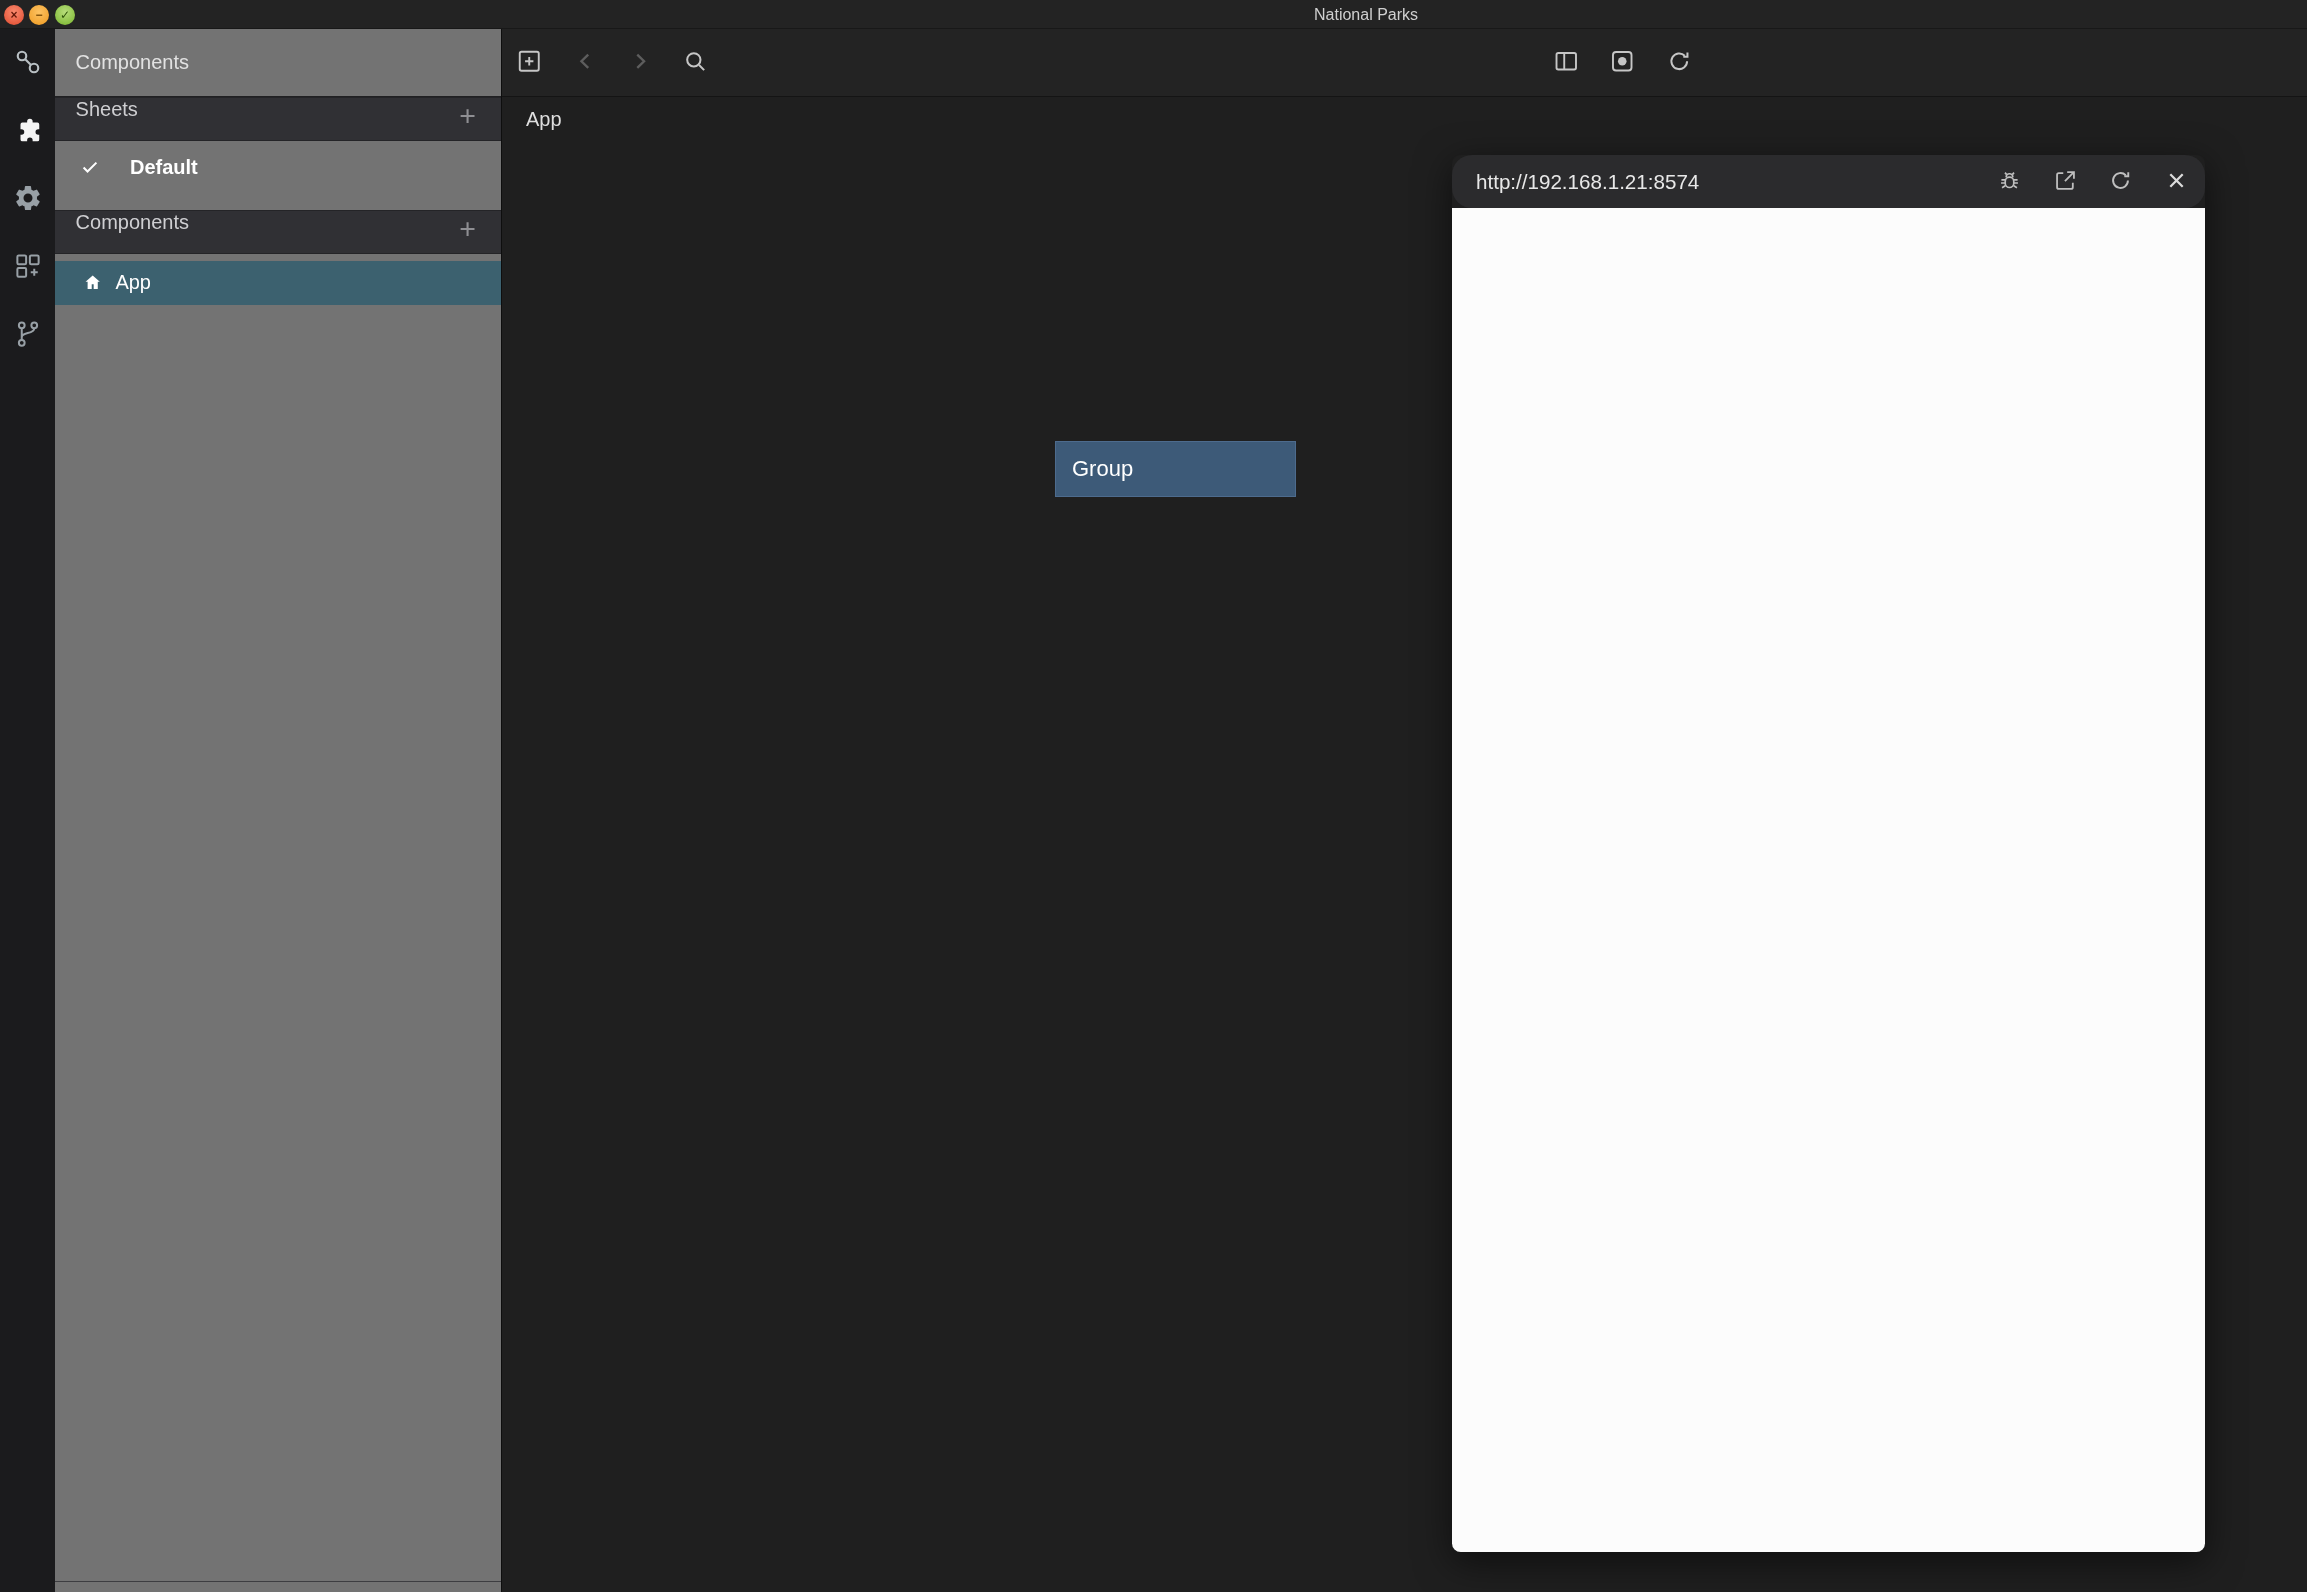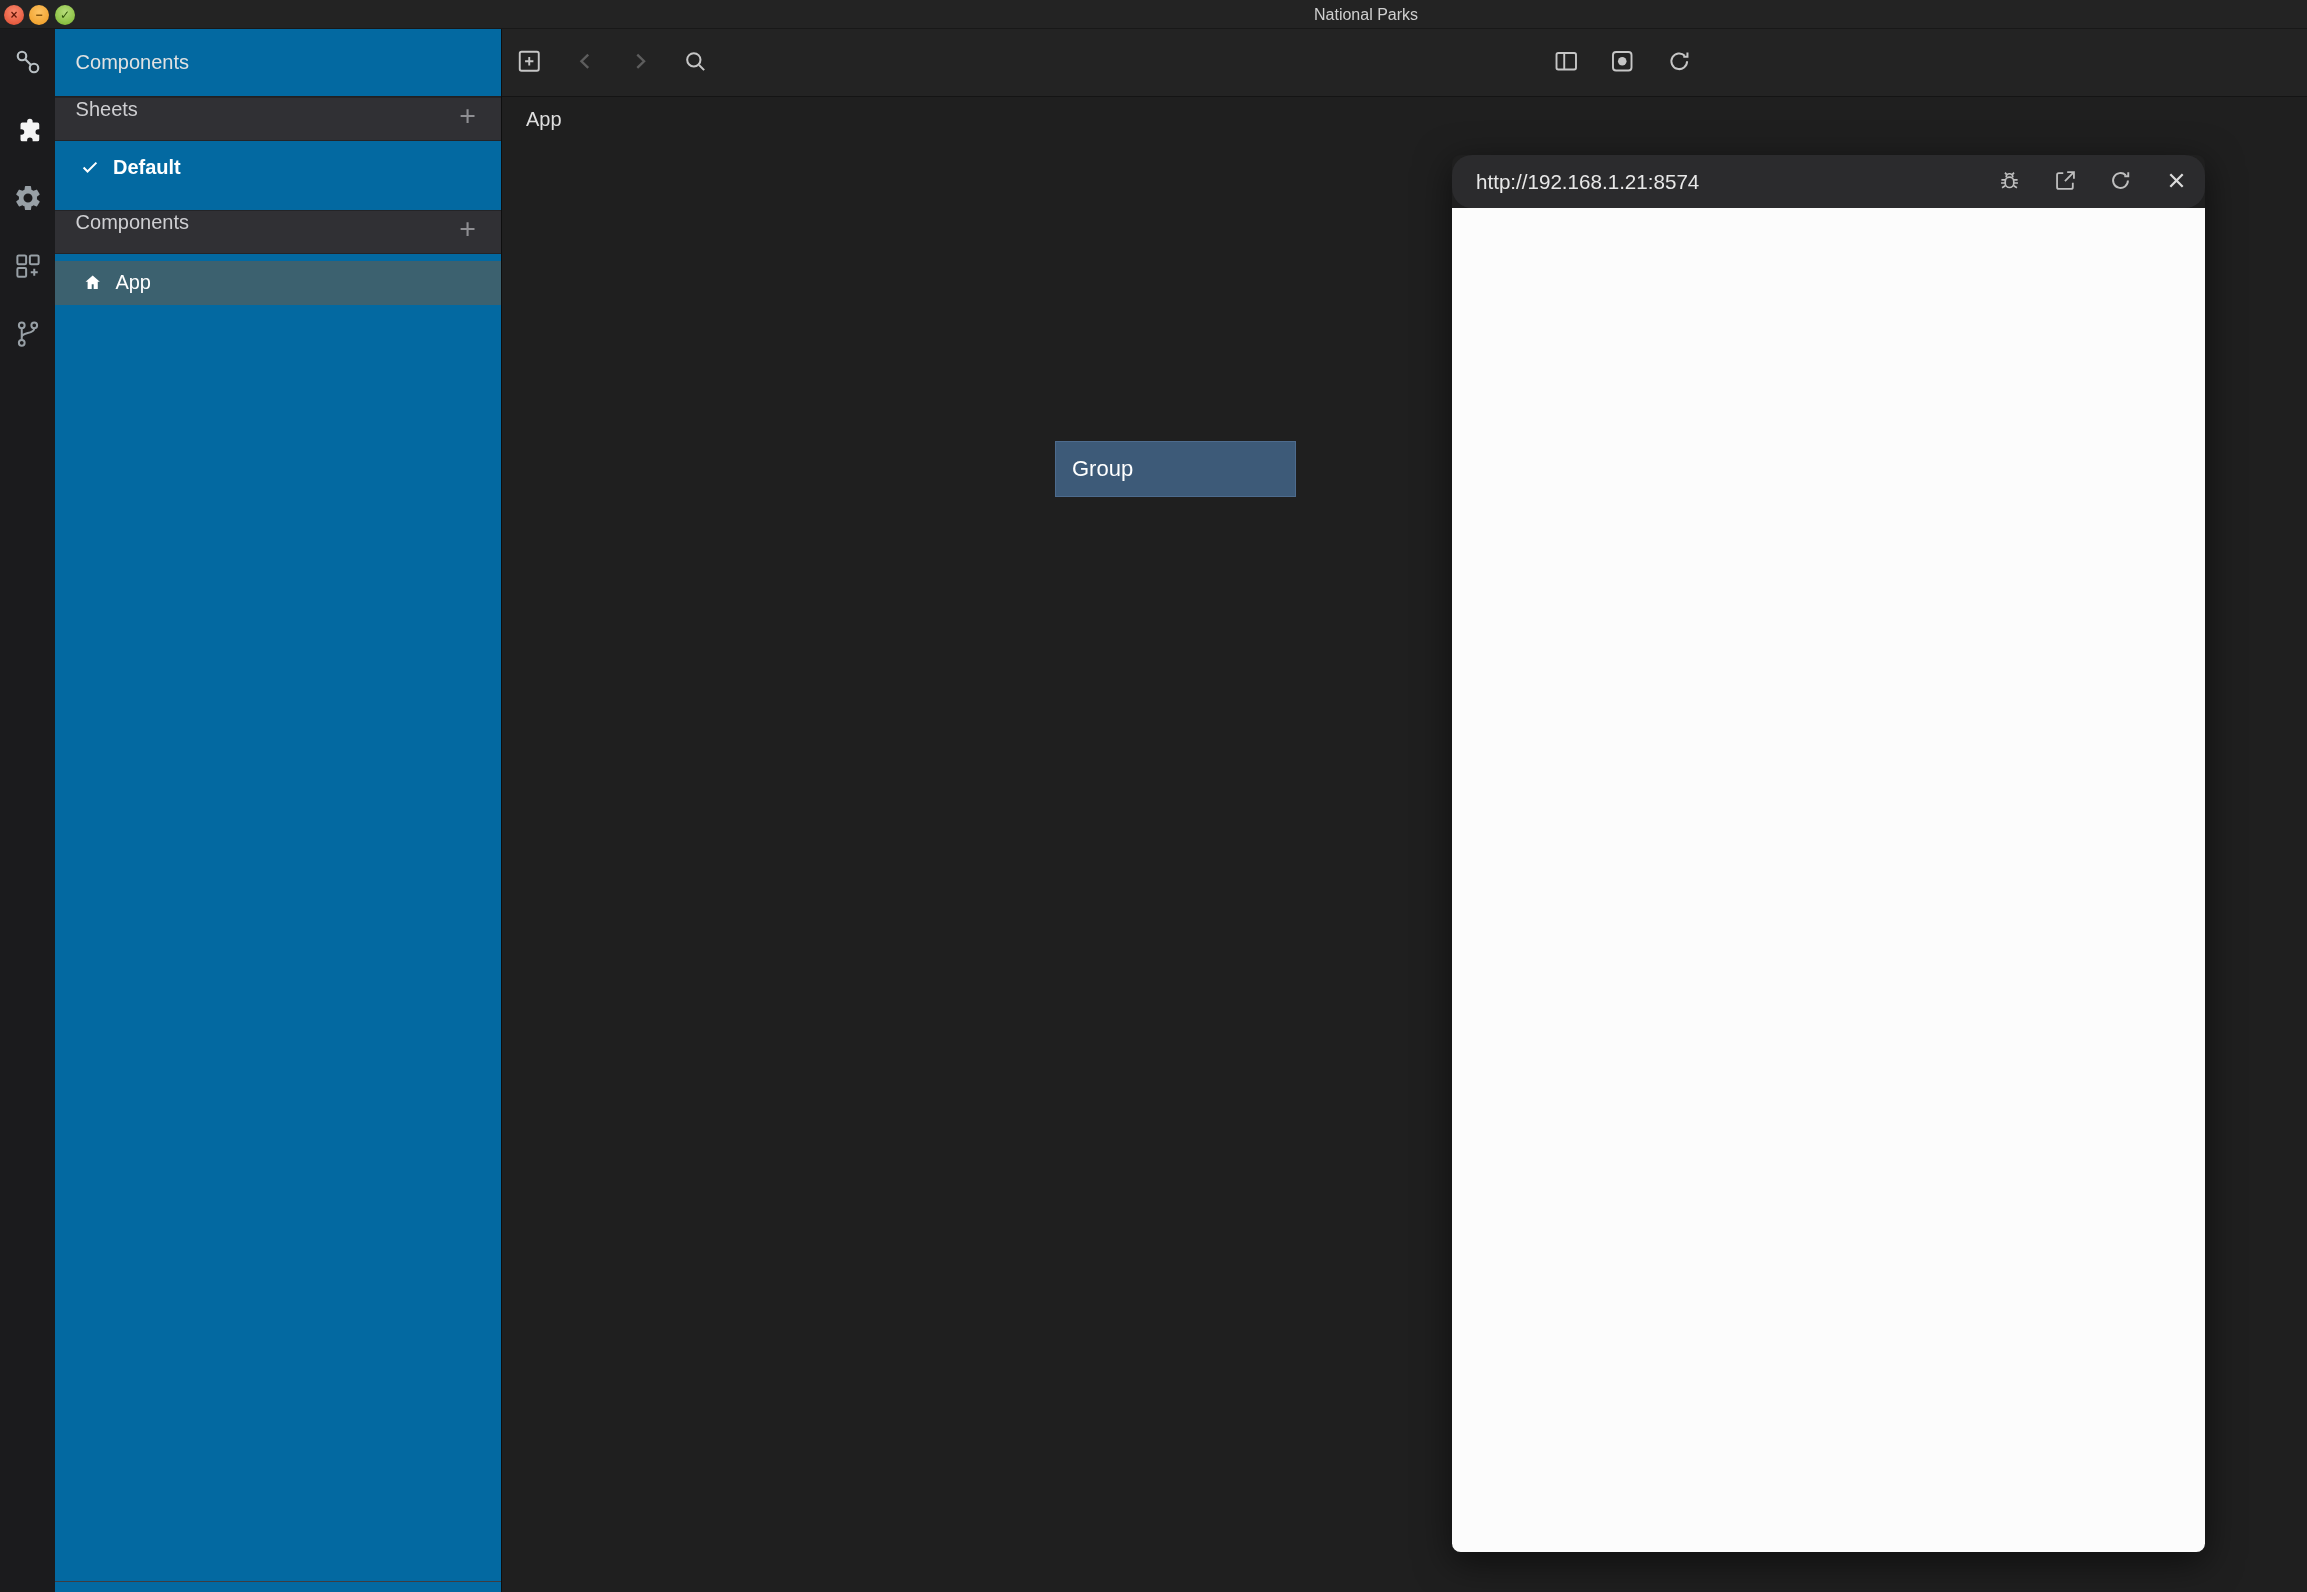--- a/index.html
+++ b/index.html
@@ -24,29 +24,29 @@
                   height:29px; line-height:29px; font-size:16px; color:#cfcfcf; white-space:nowrap; }
 
   
   .activity-bar { position:absolute; top:29px; left:0; width:55px; height:1564px; background:#1b1b1d;
                   display:flex; flex-direction:column; align-items:center; }
   .rail-item { width:55px; height:68px; display:flex; align-items:center; justify-content:center; }
   .rail-item svg { width:30px; height:30px; }
 
   
   .sidebar { position:absolute; top:29px; left:55px; width:447px; height:1564px;
-             background:#0369a1; border-right:0.8px solid #0e0e0e; }
+             background:#737373; border-right:0.8px solid #0e0e0e; }
   .sidebar-header { height:68px; display:flex; align-items:center; padding:0 20.6px;
                     font-size:20px; color:#e2e2e2; border-bottom:0.8px solid #202022; }
   .section-row { height:44px; background:#303034; display:flex; align-items:flex-start;
                  padding:0 16px 0 20.6px; border-top:0.8px solid #242427; border-bottom:0.8px solid #242427; }
   .section-label { flex:1; font-size:20px; color:#cfcfd2; }
   .add-button { width:35px; height:35px; display:flex; align-items:center; justify-content:center; }
   .plus-glyph { font-size:28.5px; font-weight:300; color:#8f8f93; line-height:1; }
-  .sheet-item { height:52px; display:flex; align-items:center; gap:12px; padding-left:24px; }
+  .sheet-item { height:52px; display:flex; align-items:center; gap:29px; padding-left:24px; }
   .sheet-item .label { font-size:20px; font-weight:bold; color:#ffffff; }
   .check-icon svg { width:22px; height:22px; display:block; }
   .spacer-a { height:16.6px; }
   .spacer-b { height:7.1px; }
   .component-item { height:44px; display:flex; align-items:center; gap:12px; padding-left:27px; }
   .component-item.selected { background:#3c616f; }
   .component-item .label { font-size:20px; color:#ffffff; }
   .home-icon svg { width:21.4px; height:21.4px; display:block; }
   .sidebar-divider { position:absolute; left:0; right:0; bottom:11px; height:0.8px; background:#3d3d41; }
 

